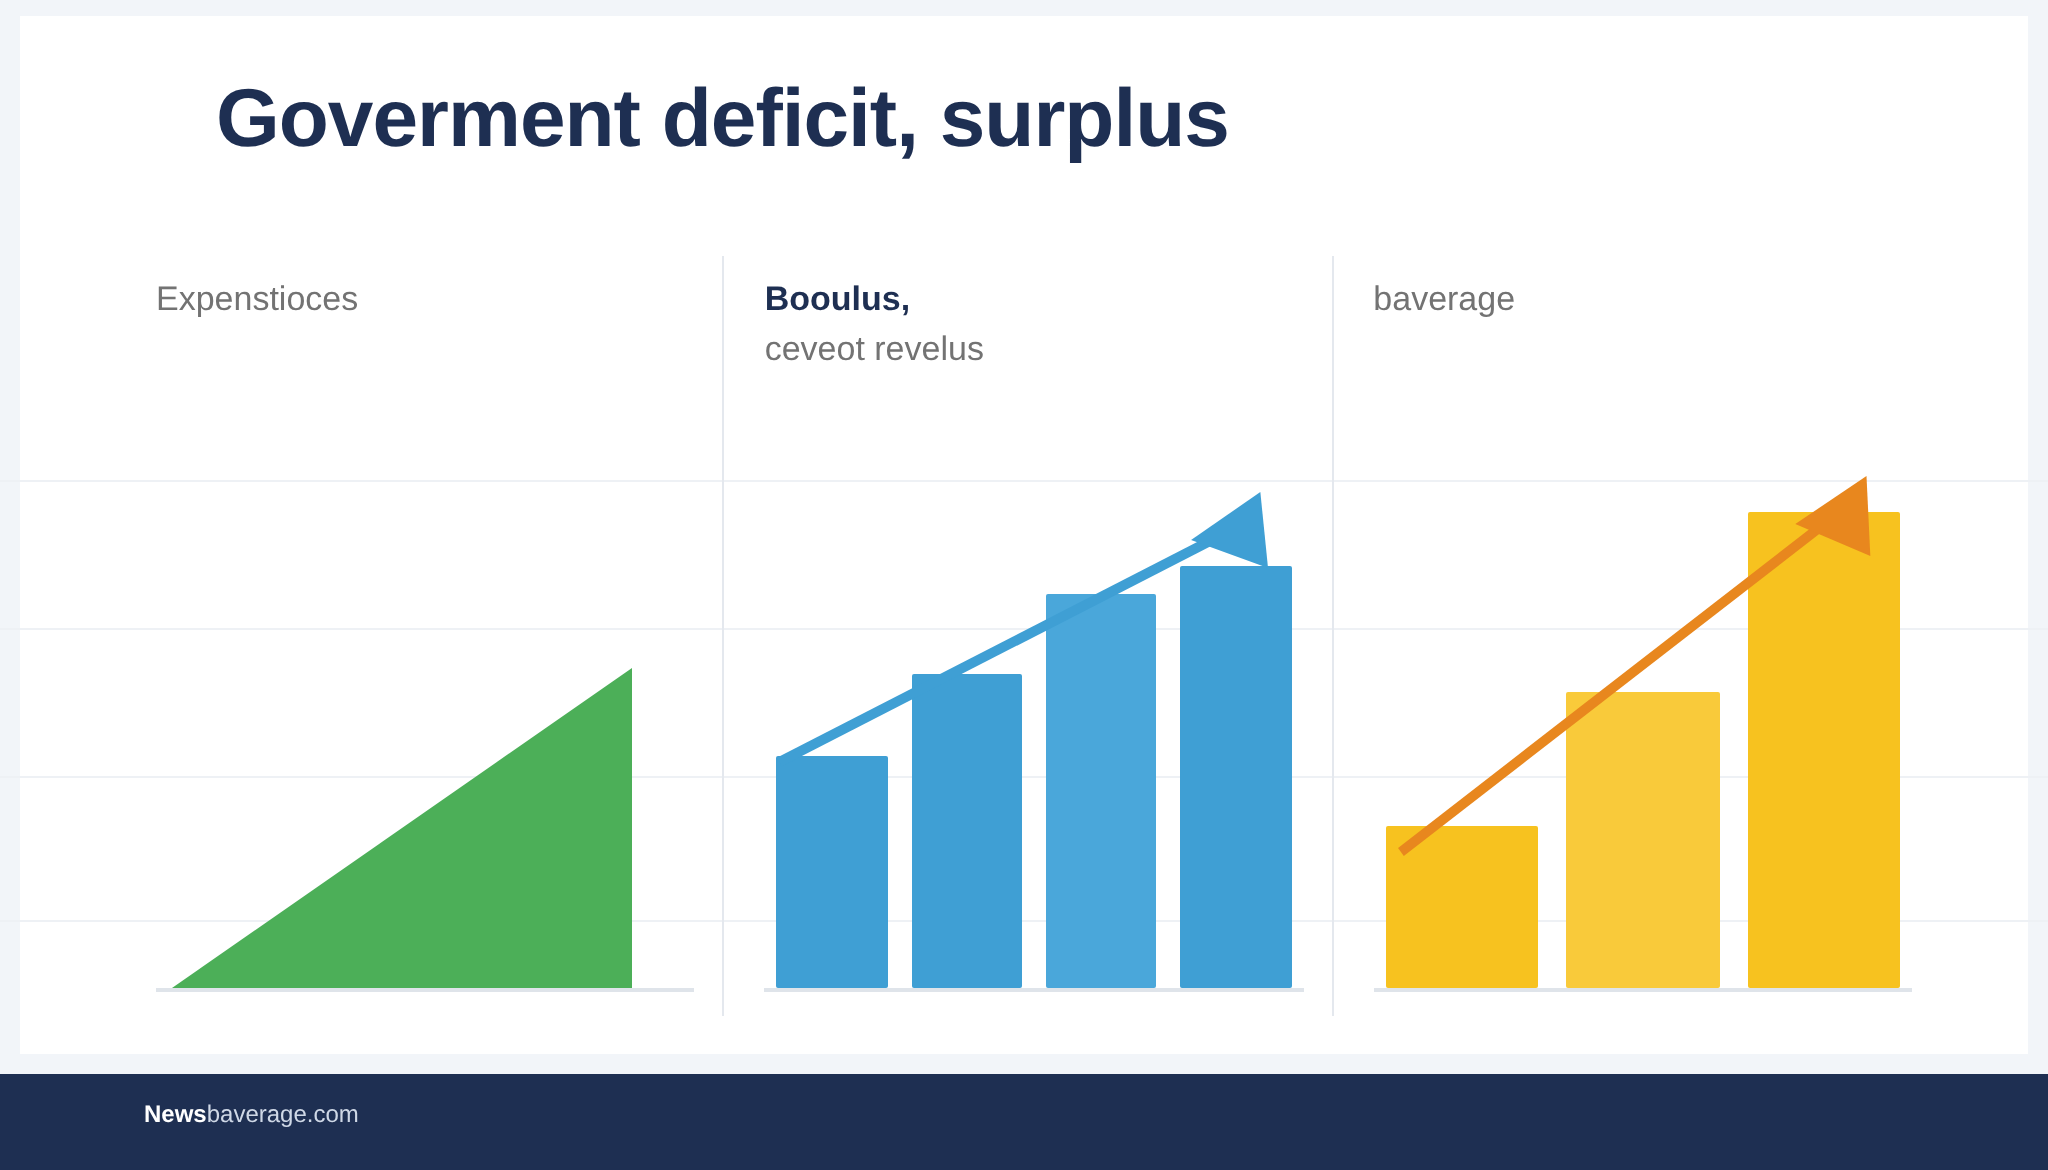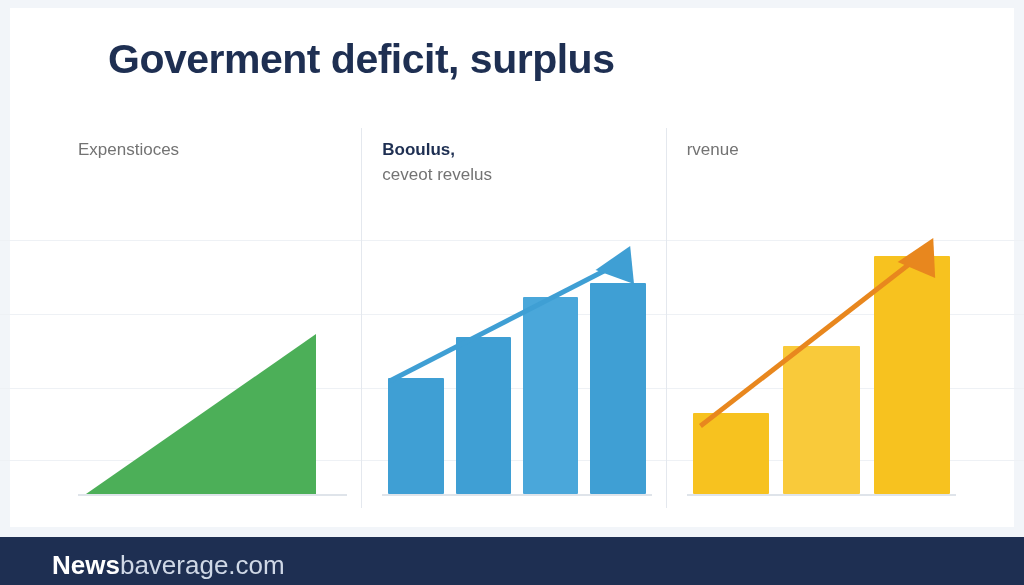--- a/index.html
+++ b/index.html
@@ -133,23 +133,23 @@
   .footer {
     position: absolute;
     left: 0;
     bottom: 0;
     width: 1024px;
     height: 48px;
     background: #1e2f52;
   }
   .footer-text {
     position: absolute;
-    left: 52px;
+    left: 72px;
     top: 13px;
-    font-size: 26px;
+    font-size: 12px;
     color: #ffffff;
   }
   .footer-text .brand { font-weight: bold; }
   .footer-text .rest  { font-weight: normal; color:#cfd8e6; }
   .footer-accent {
     position: absolute;
     left: 0;
     bottom: 48px;
     width: 1024px;
     height: 10px;
@@ -203,21 +203,21 @@
         <svg class="arrow-svg" viewBox="0 0 280 270" preserveAspectRatio="none">
           <line x1="8" y1="155" x2="245" y2="38" stroke="#3f9fd4" stroke-width="5"></line>
           <polygon points="258,20 262,58 222,44" fill="#3f9fd4"></polygon>
         </svg>
         <div class="baseline"></div>
       </div>
     </div>
 
     <div class="panel">
       <div class="panel-label">
-        <span class="panel-sublabel">rvenue</span>
+        <span class="panel-sublabel">baverage</span>
       </div>
       <div class="plot">
         <div class="bars" style="gap:14px;">
           <div class="bar" style="height:30%;background:#f7c21f;"></div>
           <div class="bar" style="height:55%;background:#f9ca3a;"></div>
           <div class="bar" style="height:88%;background:#f7c21f;"></div>
         </div>
         <svg class="arrow-svg" viewBox="0 0 280 270" preserveAspectRatio="none">
           <line x1="14" y1="200" x2="242" y2="30" stroke="#e8871e" stroke-width="5"></line>
           <polygon points="256,12 258,52 219,36" fill="#e8871e"></polygon>

